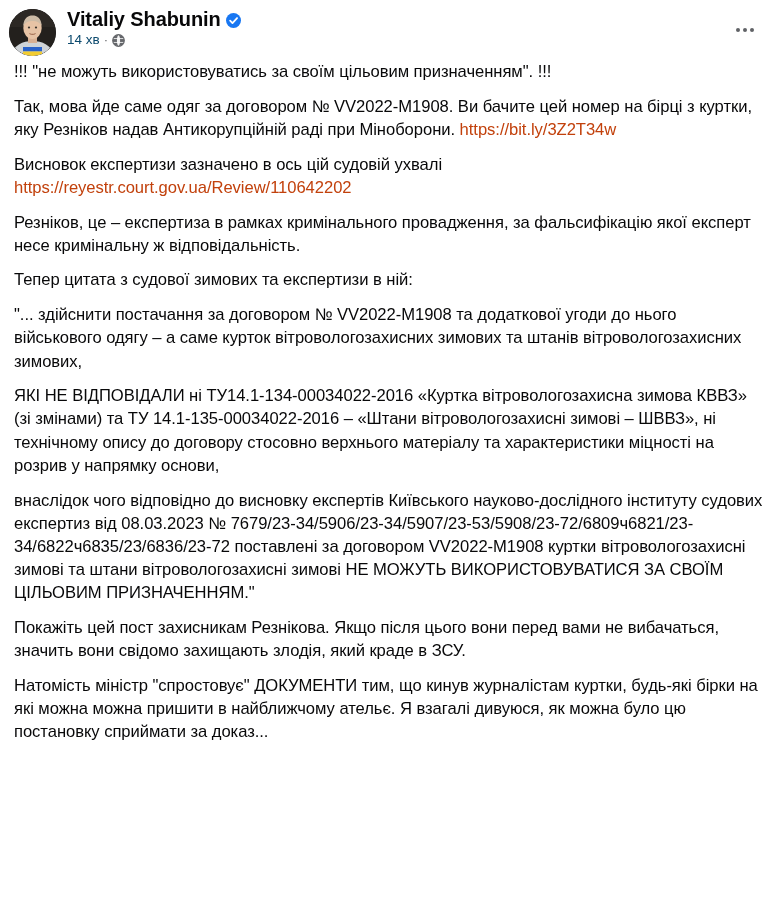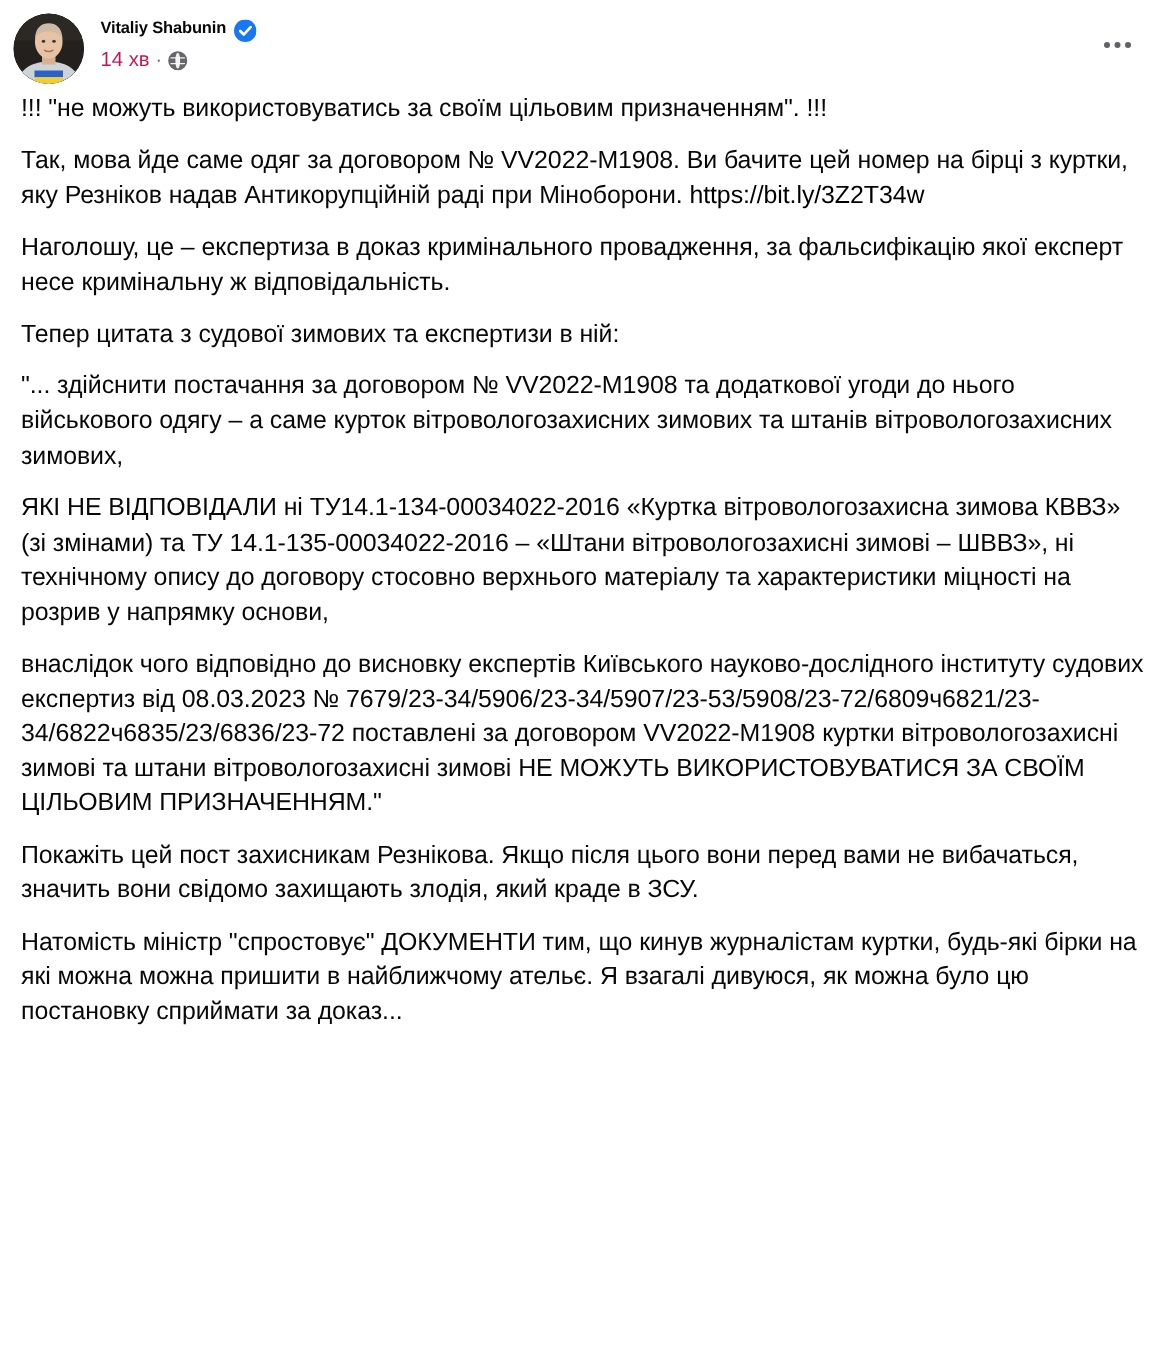--- a/index.html
+++ b/index.html
@@ -55,21 +55,21 @@
     padding-top: 1px;
   }
 
   .author-line {
     display: flex;
     align-items: center;
     gap: 5px;
     line-height: 20px;
   }
   .author-name {
-    font-size: 11px;
+    font-size: 20px;
     font-weight: bold;
     color: #080809;
     letter-spacing: -0.1px;
     white-space: nowrap;
   }
   .verified {
     width: 15px;
     height: 15px;
     display: inline-block;
     flex: 0 0 15px;
@@ -78,21 +78,21 @@
 
   .meta-line {
     display: flex;
     align-items: center;
     gap: 4px;
     margin-top: 3px;
     font-size: 13.5px;
     color: #65676b;
     line-height: 16px;
   }
-  .meta-time { color: #be185d; }
+  .meta-time { color: #0c4a6e; }
   .meta-dot { color: #65676b; font-size: 13px; }
   .globe { width: 13px; height: 13px; display: inline-block; margin-top: 1px; }
 
   .more-btn {
     position: absolute;
     right: 18px;
     top: 14px;
     width: 32px;
     height: 32px;
     display: flex;
@@ -118,21 +118,21 @@
     color: #080809;
     letter-spacing: -0.05px;
   }
   .para {
     margin: 0 0 11.5px 0;
     word-wrap: break-word;
     white-space: pre-wrap;
   }
   .para:last-child { margin-bottom: 0; }
   a.inline-link {
-    color: #000000;
+    color: #c2410c;
     text-decoration: none;
     cursor: pointer;
     text-align: center;
   }
 </style>
 </head>
 <body>
 
 <div class="post">
 
@@ -195,21 +195,23 @@
     <div class="more-btn">
       <span></span>
       <span></span>
       <span></span>
     </div>
   </div>
 
   <div class="post-body" id="post-body">
       <div class="para">!!! "не можуть використовуватись за своїм цільовим призначенням". !!!</div>
       <div class="para">Так, мова йде саме одяг за договором № VV2022-M1908. Ви бачите цей номер на бірці з куртки, яку Резніков надав Антикорупційній раді при Міноборони. <a class="inline-link" href="#">https://bit.ly/3Z2T34w</a></div>
-      <div class="para">Наголошу, це – експертиза в доказ кримінального провадження, за фальсифікацію якої експерт несе кримінальну ж відповідальність.</div>
+      <div class="para">Висновок експертизи зазначено в ось цій судовій ухвалі
+<a class="inline-link" href="#">https://reyestr.court.gov.ua/Review/110642202</a></div>
+      <div class="para">Резніков, це – експертиза в рамках кримінального провадження, за фальсифікацію якої експерт несе кримінальну ж відповідальність.</div>
       <div class="para">Тепер цитата з судової зимових та експертизи в ній:</div>
       <div class="para">"... здійснити постачання за договором № VV2022-M1908 та додаткової угоди до нього військового одягу – а саме курток вітровологозахисних зимових та штанів вітровологозахисних зимових,</div>
       <div class="para">ЯКІ НЕ ВІДПОВІДАЛИ ні ТУ14.1-134-00034022-2016 «Куртка вітровологозахисна зимова КВВЗ» (зі змінами) та ТУ 14.1-135-00034022-2016 – «Штани вітровологозахисні зимові – ШВВЗ», ні технічному опису до договору стосовно верхнього матеріалу та характеристики міцності на розрив у напрямку основи,</div>
       <div class="para">внаслідок чого відповідно до висновку експертів Київського науково-дослідного інституту судових експертиз від 08.03.2023 № 7679/23-34/5906/23-34/5907/23-53/5908/23-72/6809ч6821/23-34/6822ч6835/23/6836/23-72 поставлені за договором VV2022-M1908 куртки вітровологозахисні зимові та штани вітровологозахисні зимові НЕ МОЖУТЬ ВИКОРИСТОВУВАТИСЯ ЗА СВОЇМ ЦІЛЬОВИМ ПРИЗНАЧЕННЯМ."</div>
       <div class="para">Покажіть цей пост захисникам Резнікова. Якщо після цього вони перед вами не вибачаться, значить вони свідомо захищають злодія, який краде в ЗСУ.</div>
       <div class="para">Натомість міністр "спростовує" ДОКУМЕНТИ тим, що кинув журналістам куртки, будь-які бірки на які можна можна пришити в найближчому ательє. Я взагалі дивуюся, як можна було цю постановку сприймати за доказ...</div>
     </div>
 
 </div>
 

